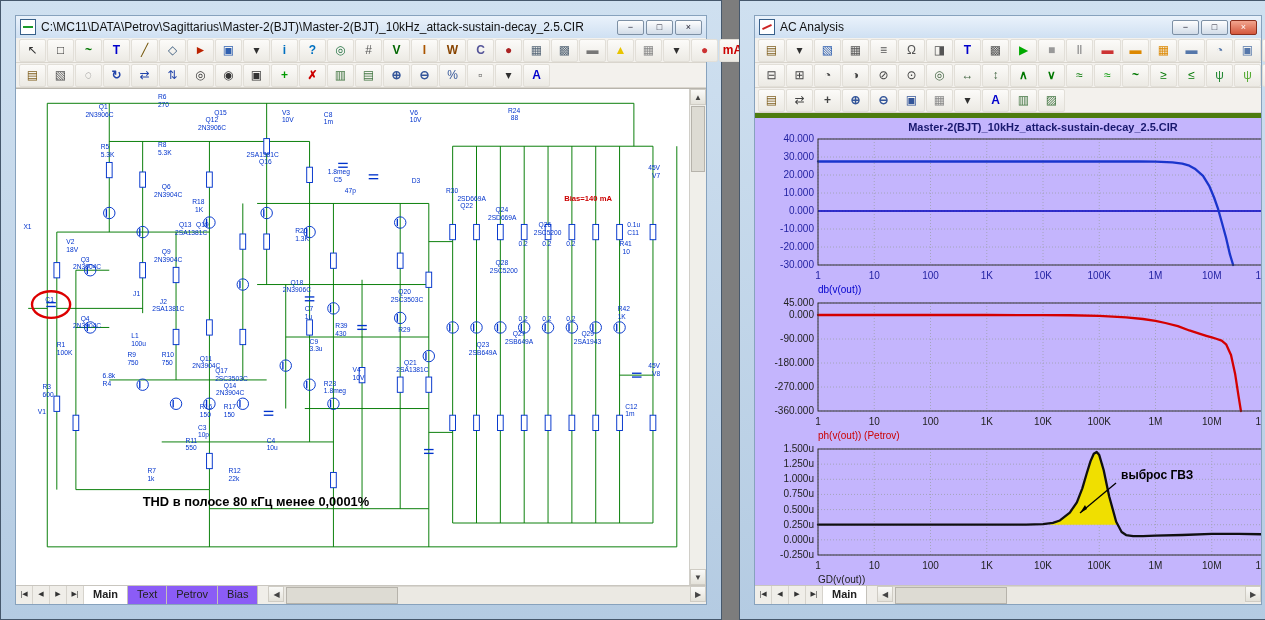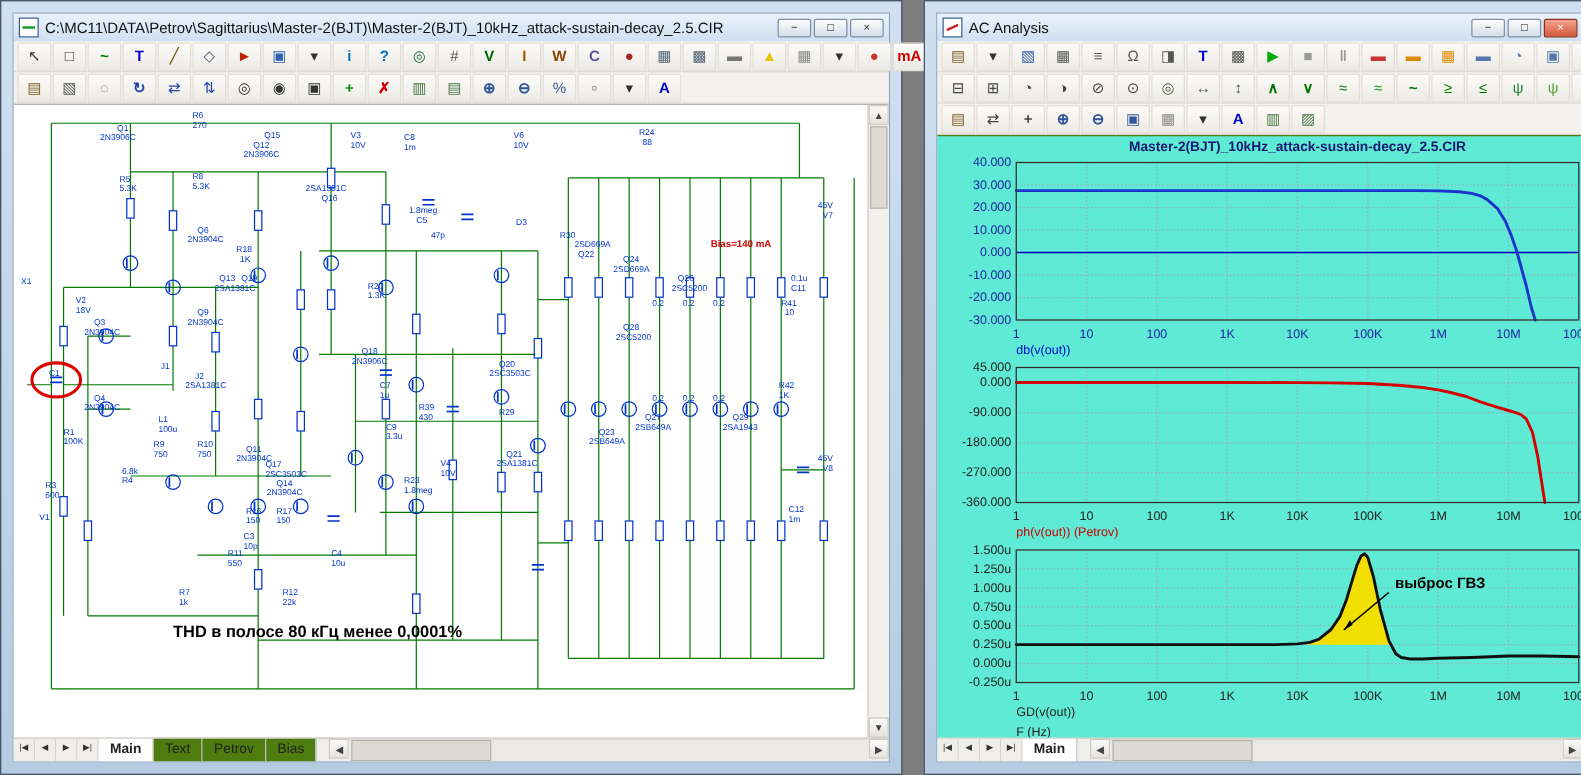--- a/index.html
+++ b/index.html
@@ -1,19 +1,19 @@
 <!DOCTYPE html>
 <html><head>
 <meta charset="utf-8">
 <style>
   html,body{margin:0;padding:0;}
   body{width:1265px;height:620px;position:relative;background:#7d7d7d;
        font-family:"Liberation Sans",sans-serif;overflow:hidden;}
   .window{position:absolute;top:0;height:620px;box-sizing:border-box;
-          border:1px solid #46586c;padding:9px;
+          border:1px solid #46586c;padding:14px;
           background:linear-gradient(#cfe0f0,#b4cbe2);}
   .client{height:100%;display:flex;flex-direction:column;box-sizing:border-box;
           border:1px solid #87a2bd;background:#f3f1ed;}
   .titlebar{height:22px;flex:0 0 22px;display:flex;align-items:center;gap:5px;
             padding:0 4px;background:linear-gradient(#eaf2fb,#cfe0f2);
             font-size:12px;color:#111;overflow:hidden;white-space:nowrap;}
   .app-ic{width:14px;height:14px;flex:0 0 14px;border:1px solid #38608a;background:#fff;position:relative;}
   .app-ic::after{content:"";position:absolute;left:2px;top:6px;right:2px;height:2px;background:#1a9a2a;}
   .app-ic.chart::after{background:#cc2222;transform:rotate(-25deg);}
   .win-btns{margin-left:auto;display:flex;gap:2px;flex:0 0 auto;}
@@ -31,26 +31,26 @@
   .vscroll{width:16px;flex:0 0 16px;background:#f0efea;border-left:1px solid #d0cec8;
            display:flex;flex-direction:column;}
   .sbtn{height:16px;flex:0 0 16px;font-size:8px;line-height:15px;text-align:center;color:#444;
         background:linear-gradient(#fafaf8,#e4e2da);border:1px solid #cfccc4;box-sizing:border-box;}
   .vthumb{height:64px;margin:1px;background:#dddbd3;border:1px solid #b6b3ab;}
   .vtrack{flex:1;}
   .tabbar{height:18px;flex:0 0 18px;display:flex;align-items:stretch;background:#f0eee9;
           border-top:1px solid #c9c6bf;font-size:11px;}
   .navbtn{width:16px;flex:0 0 16px;text-align:center;line-height:16px;font-size:7px;color:#333;
           border-right:1px solid #d6d3cc;background:#f0eee9;}
-  .tab{padding:0 9px;line-height:16px;color:#222;border-right:1px solid #c4c1ba;background:#4d7c0f;}
+  .tab{padding:0 9px;line-height:16px;color:#222;border-right:1px solid #c4c1ba;background:#8b5cf6;}
   .tab.selected{background:#ffffff;font-weight:bold;}
   .hscroll{flex:1;display:flex;margin-left:10px;min-width:0;}
   .hs-track{flex:1;background:#ebe9e3;position:relative;border-top:1px solid #d9d6cf;}
   .hs-thumb{position:absolute;left:2px;top:0;bottom:0;width:110px;background:#dddbd3;border:1px solid #b6b3ab;}
-  .plot-client{flex:1;position:relative;background:#5eead4;border-top:1px solid #4d7c0f;overflow:hidden;min-height:0;}
+  .plot-client{flex:1;position:relative;background:#c4b5fd;border-top:5px solid #4d7c0f;overflow:hidden;min-height:0;}
   .plot-title{position:absolute;top:3px;left:63px;width:450px;text-align:center;
               font-size:11px;color:#18186e;font-weight:bold;}
   .plot-block{position:absolute;left:8px;}
   .axis-label{position:absolute;font-size:10px;}
 </style>
 </head>
 <body>
 
 <div class="window" style="left:0;width:722px;">
   <div class="client">

